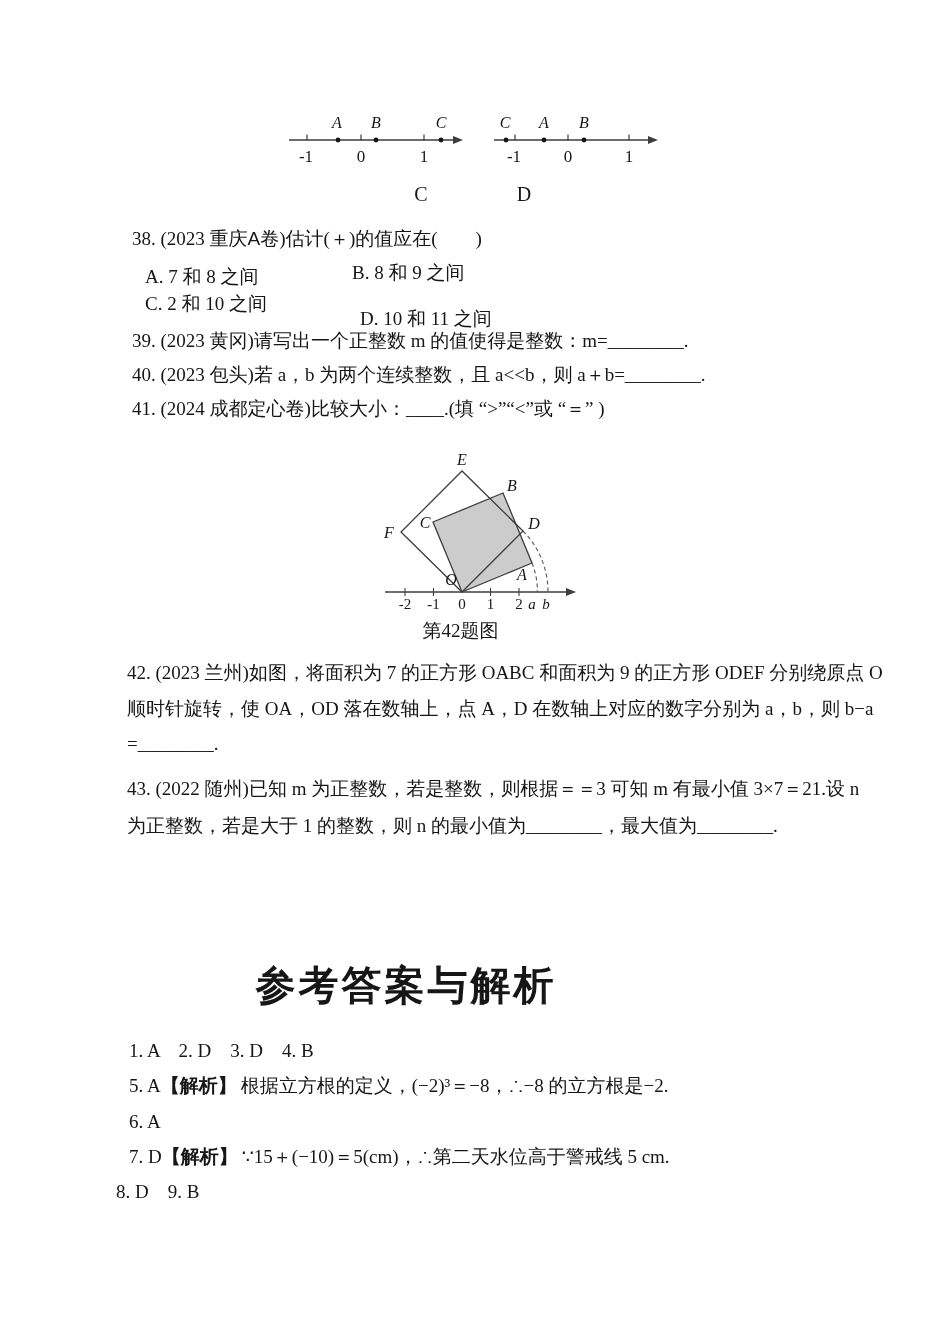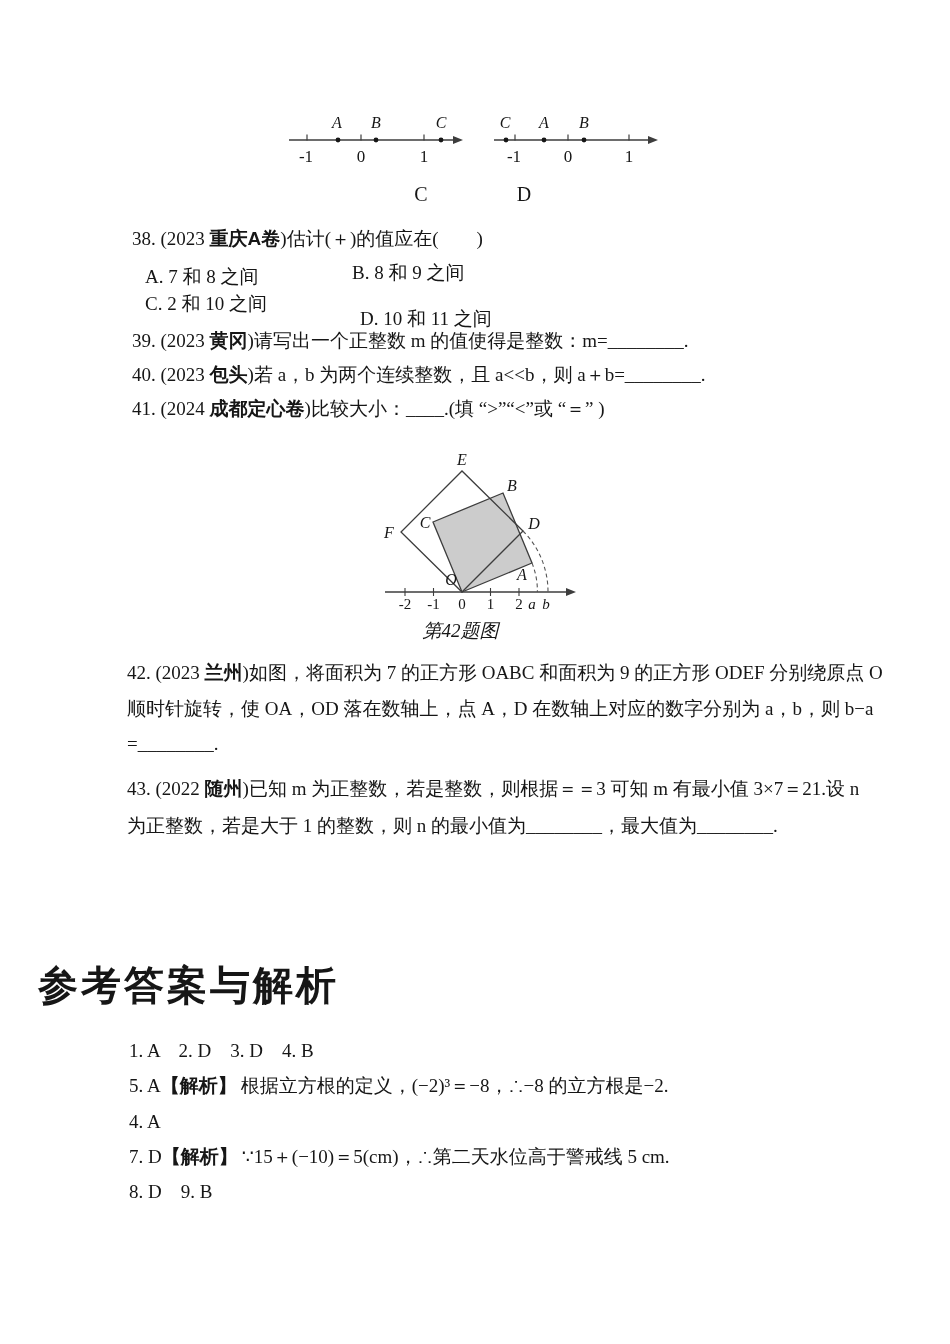--- a/index.html
+++ b/index.html
@@ -2,27 +2,27 @@
 <html><head>
 <meta charset="utf-8">
 <style>
   html,body{margin:0;padding:0;background:#ffffff;}
   .page{
     position:relative;width:950px;height:1344px;background:#ffffff;
     font-family:"Liberation Serif","DejaVu Serif",serif;color:#161616;
     overflow:hidden;
   }
   .line{position:absolute;font-size:19px;line-height:26px;white-space:nowrap;}
-  .src{font-family:"Liberation Sans","DejaVu Sans",sans-serif;font-weight:bold;}
+  .src{font-family:"Liberation Sans","DejaVu Sans",sans-serif;font-weight:normal;}
   .marker{font-family:"Liberation Sans","DejaVu Sans",sans-serif;font-weight:bold;margin-right:4px;}
   .opt-letter{position:absolute;font-size:20px;width:30px;text-align:center;}
-  .caption{position:absolute;font-size:19px;text-align:center;font-style:italic;}
+  .caption{position:absolute;font-size:19px;text-align:center;}
   .heading{
-    position:absolute;left:0;top:962px;width:812px;text-align:left;
-    font-size:40px;font-weight:bold;letter-spacing:3px;line-height:48px;margin-left:38px;
+    position:absolute;left:0;top:962px;width:812px;text-align:center;
+    font-size:40px;font-weight:bold;letter-spacing:3px;line-height:48px;
   }
   svg{position:absolute;overflow:visible;}
   svg text{font-family:"Liberation Serif","DejaVu Serif",serif;fill:#161616;}
   .it{font-style:italic;}
   .axis-num{font-size:15px;}
   .nl-num{font-size:17px;}
   .nl-pt{font-size:16px;font-style:italic;}
   .vtx{font-size:16px;font-style:italic;}
 </style>
 </head>
@@ -131,21 +131,21 @@
   <div class="line" style="left:127px;top:813px">为正整数，若是大于 1 的整数，则 n 的最小值为________，最大值为________.</div>
 
   <div class="heading">参考答案与解析</div>
 
   <div class="line" style="left:129px;top:1038px">1. A　2. D　3. D　4. B</div>
 
   <div class="line" style="left:129px;top:1073px">
     <span>5. A</span><span class="marker">【解析】</span><span>根据立方根的定义，(−2)³＝−8，∴−8 的立方根是−2.</span>
   </div>
 
-  <div class="line" style="left:129px;top:1109px">4. A</div>
+  <div class="line" style="left:129px;top:1109px">6. A</div>
 
   <div class="line" style="left:129px;top:1144px">
     <span>7. D</span><span class="marker">【解析】</span><span>∵15＋(−10)＝5(cm)，∴第二天水位高于警戒线 5 cm.</span>
   </div>
 
-  <div class="line" style="left:129px;top:1179px">8. D　9. B</div>
+  <div class="line" style="left:116px;top:1179px">8. D　9. B</div>
 
 </div>
 
 </body></html>

